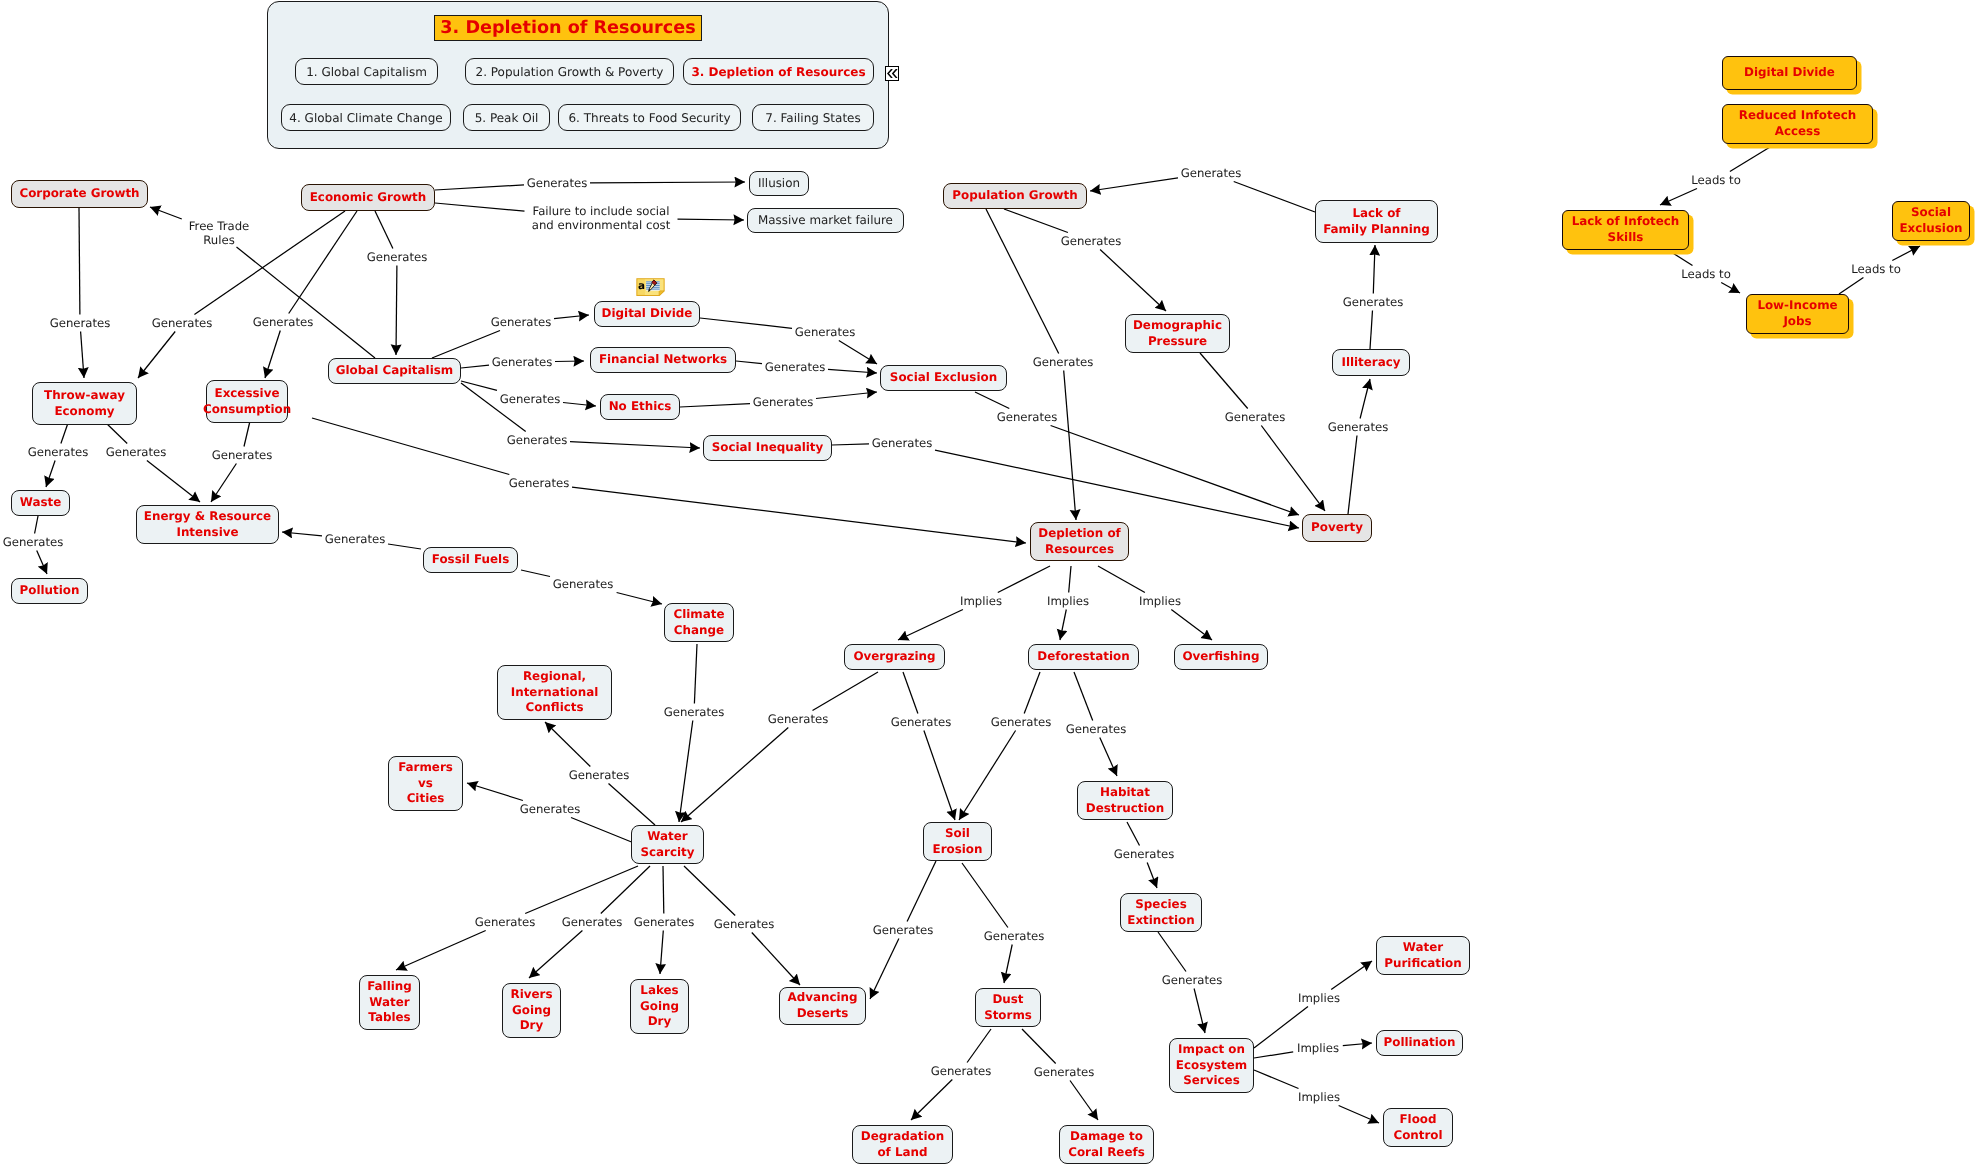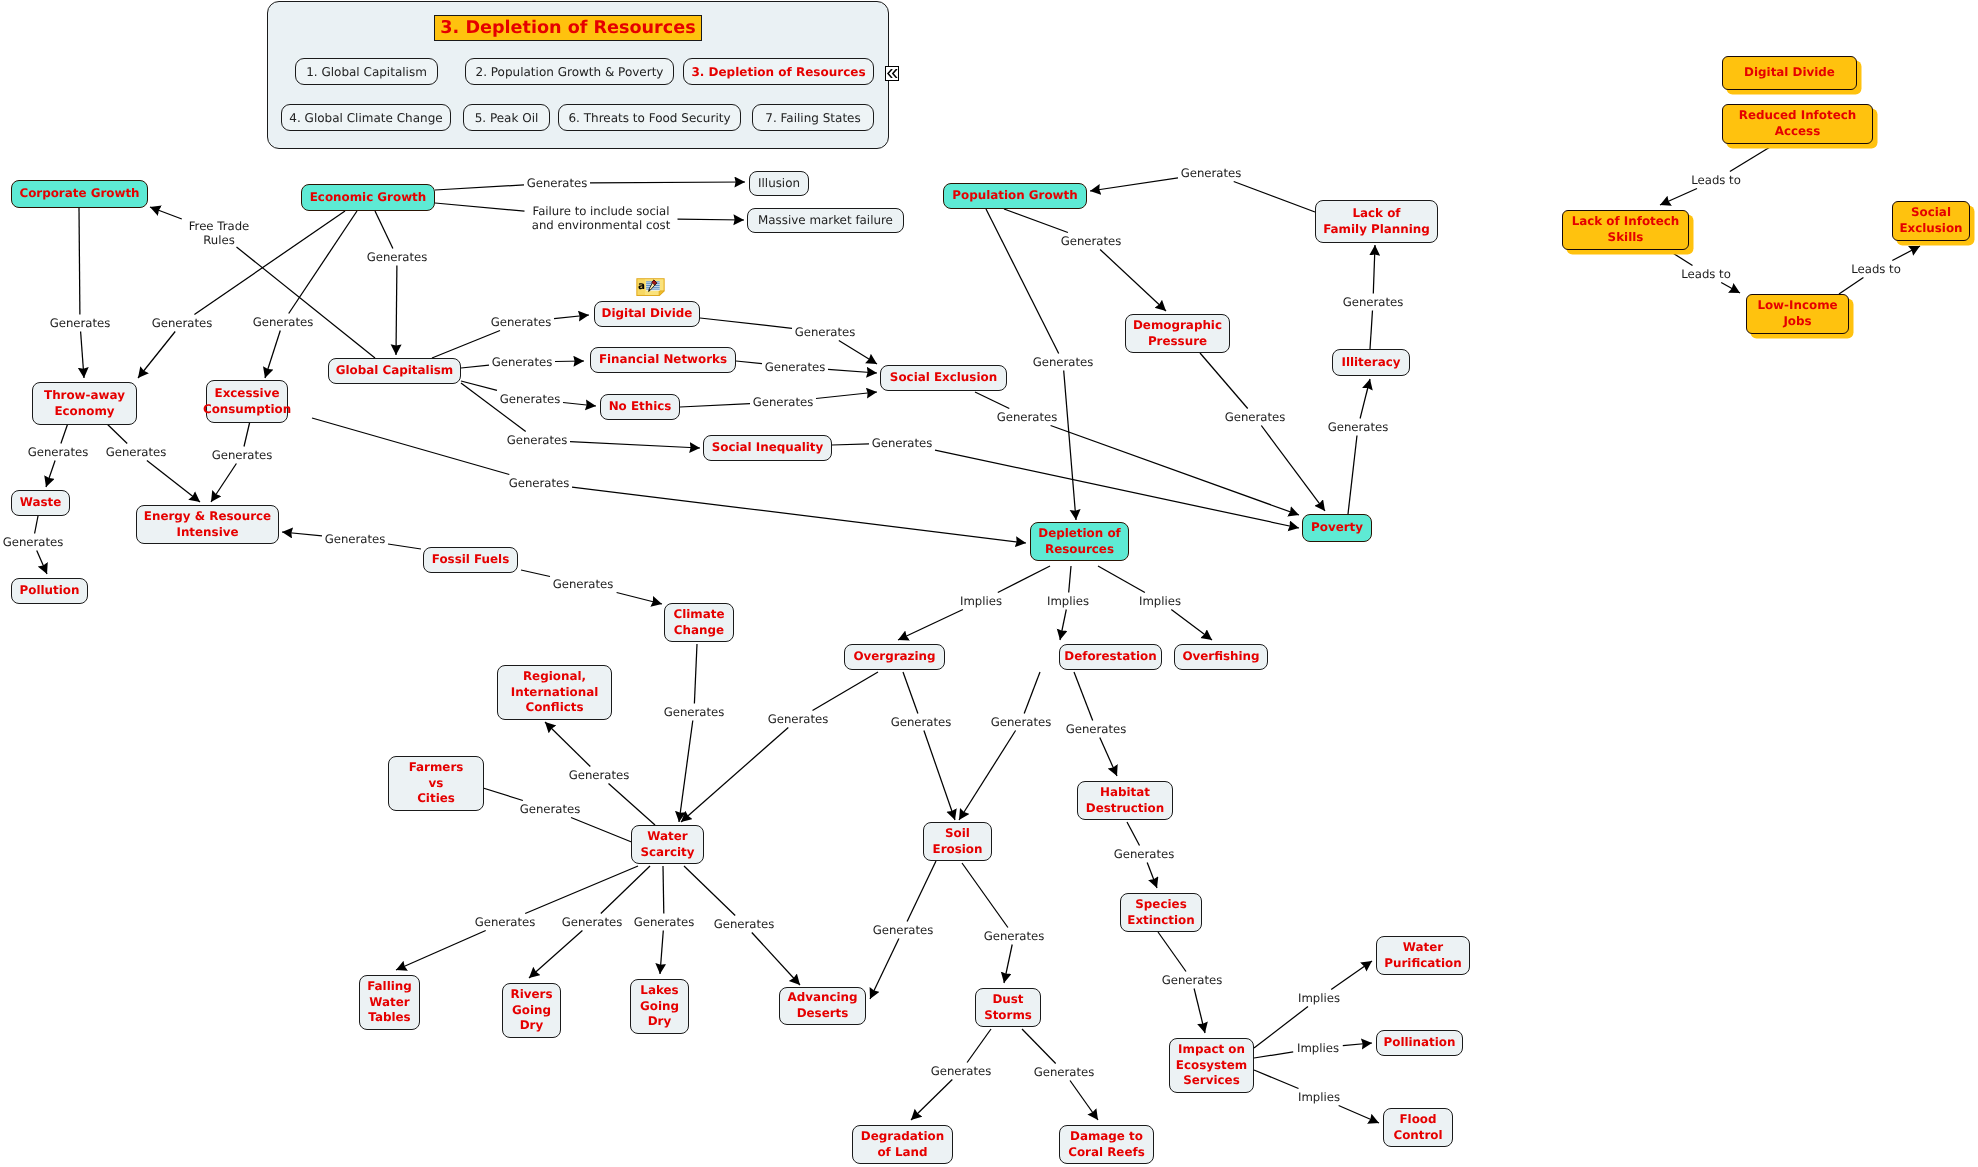--- a/index.html
+++ b/index.html
@@ -7,21 +7,21 @@
   body{width:1978px;height:1167px;overflow:hidden;
        font-family:"DejaVu Sans",sans-serif;
        -webkit-font-smoothing:antialiased;text-rendering:geometricPrecision;}
   #stage{position:relative;width:1978px;height:1167px;background:#fff;
          transform:translateZ(0);}
   svg#edges{position:absolute;left:0;top:0;width:1978px;height:1167px;}
   .node{position:absolute;box-sizing:border-box;display:flex;align-items:center;justify-content:center;
         text-align:center;border:1.5px solid #1a1a1a;border-radius:8px;background:#ecf2f4;
         color:#e50000;font-weight:bold;font-size:11.9px;line-height:15.6px;white-space:pre-line;
         transform:translateZ(0);}
-  .node.gold{background:#5eead4;border:1.6px solid #2a1403;color:#e50000;text-align:center;}
+  .node.gold{background:#e5e5e5;border:1.6px solid #2a1403;color:#e50000;text-align:center;}
   .node.goldshadow{background:#ffc20e;border:1.7px solid #16090a;border-radius:6px;color:#e50000;
         box-shadow:4.5px 4.5px 0 0 #ffc20e;font-size:11.9px;line-height:15.6px;}
   .node.plain{color:#222;font-weight:normal;font-size:11.9px;}
   .elabel{position:absolute;color:#1a1a1a;font-size:11.7px;line-height:14.5px;white-space:pre-line;
           text-align:center;background:#fff;display:flex;align-items:center;justify-content:center;
           transform:translateZ(0);}
   #panel{position:absolute;left:267px;top:1px;width:622px;height:148px;background:#eaf1f4;
          border:1.5px solid #1a1a1a;border-radius:12px;box-sizing:border-box;}
   #panel-title{position:absolute;left:166px;top:13px;width:268px;height:26px;background:#ffc20e;
          border:1.4px solid #1a1a1a;box-sizing:border-box;
@@ -329,26 +329,26 @@
 <div class="node gold" style="left:943px;top:183px;width:144px;height:26px">Population Growth</div>
 <div class="node" style="left:1315px;top:200px;width:123px;height:43px">Lack of
 Family Planning</div>
 <div class="node" style="left:1125px;top:314px;width:105px;height:39px">Demographic
 Pressure</div>
 <div class="node" style="left:1332px;top:349px;width:78px;height:27px">Illiteracy</div>
 <div class="node gold" style="left:1302px;top:514px;width:70px;height:28px">Poverty</div>
 <div class="node gold" style="left:1030px;top:522px;width:99px;height:39px">Depletion of
 Resources</div>
 <div class="node" style="left:844px;top:644px;width:101px;height:26px">Overgrazing</div>
-<div class="node" style="left:1059px;top:644px;width:103px;height:26px">Deforestation</div>
+<div class="node" style="left:1028px;top:644px;width:111px;height:26px">Deforestation</div>
 <div class="node" style="left:1174px;top:644px;width:94px;height:26px">Overfishing</div>
 <div class="node" style="left:497px;top:665px;width:115px;height:55px">Regional,
 International
 Conflicts</div>
-<div class="node" style="left:388px;top:756px;width:96px;height:55px">Farmers
+<div class="node" style="left:388px;top:756px;width:75px;height:55px">Farmers
 vs
 Cities</div>
 <div class="node" style="left:631px;top:825px;width:73px;height:39px">Water
 Scarcity</div>
 <div class="node" style="left:923px;top:822px;width:69px;height:39px">Soil
 Erosion</div>
 <div class="node" style="left:1077px;top:781px;width:96px;height:39px">Habitat
 Destruction</div>
 <div class="node" style="left:1120px;top:893px;width:82px;height:39px">Species
 Extinction</div>

